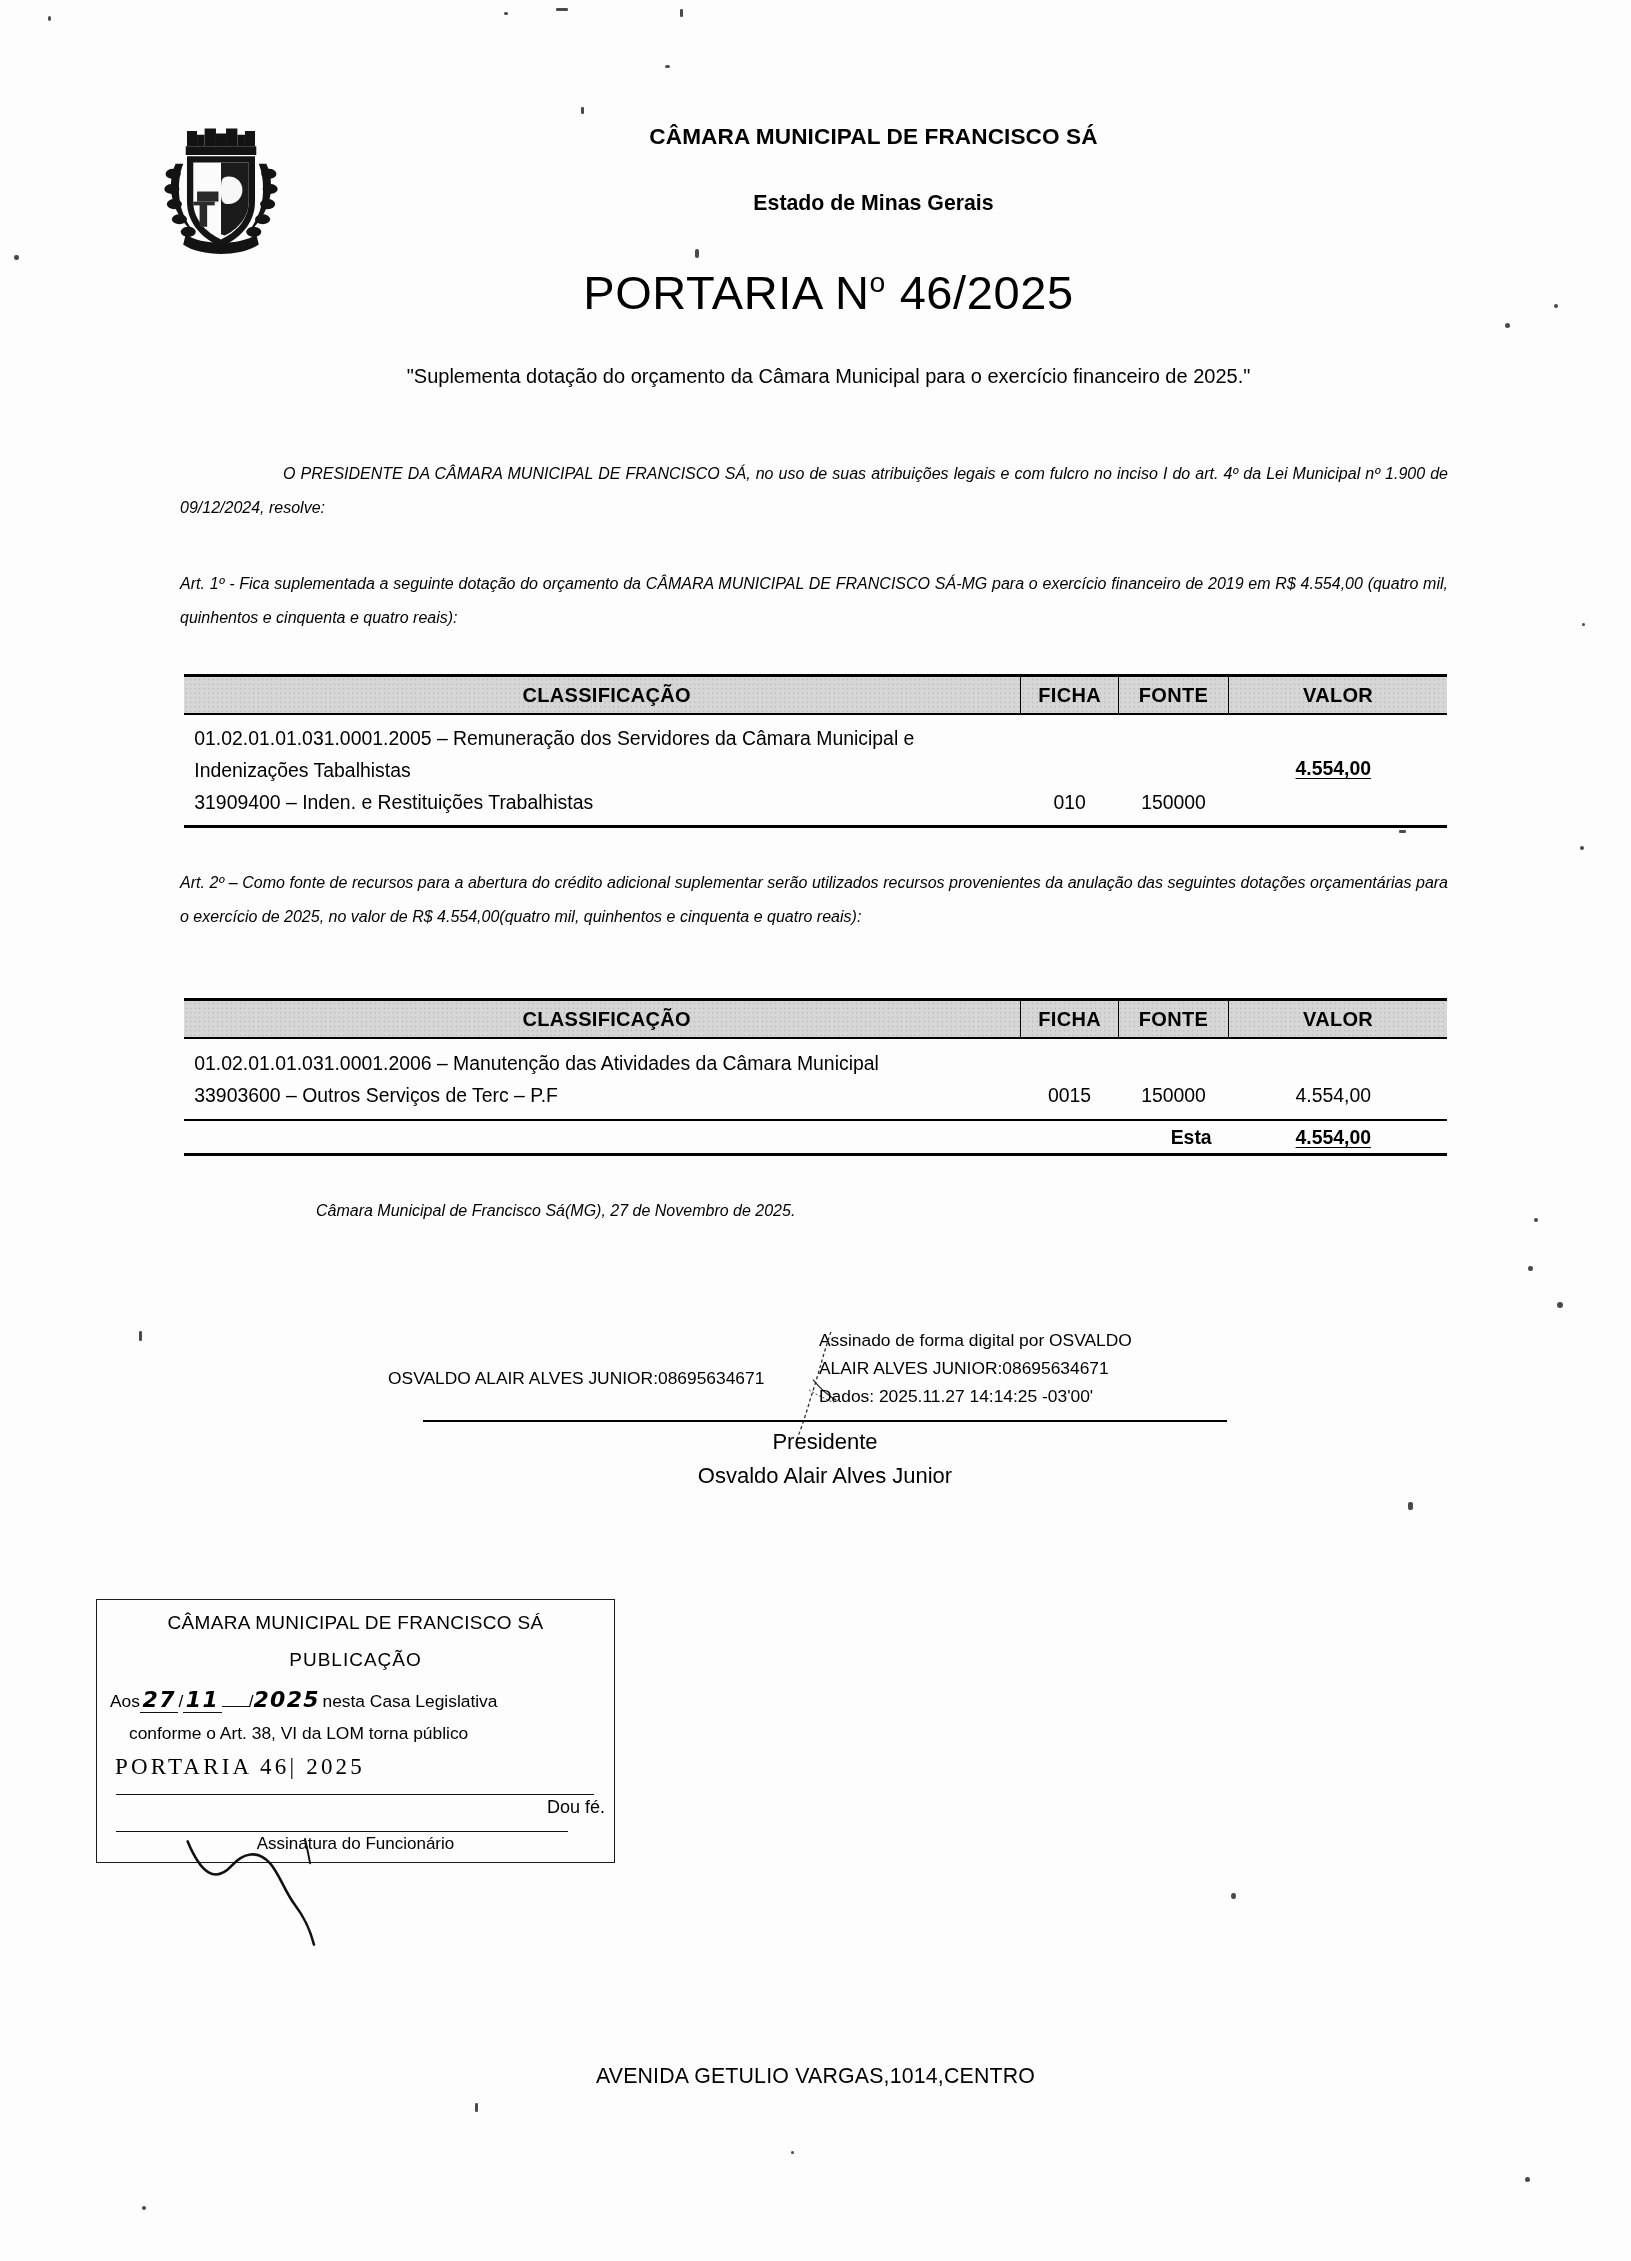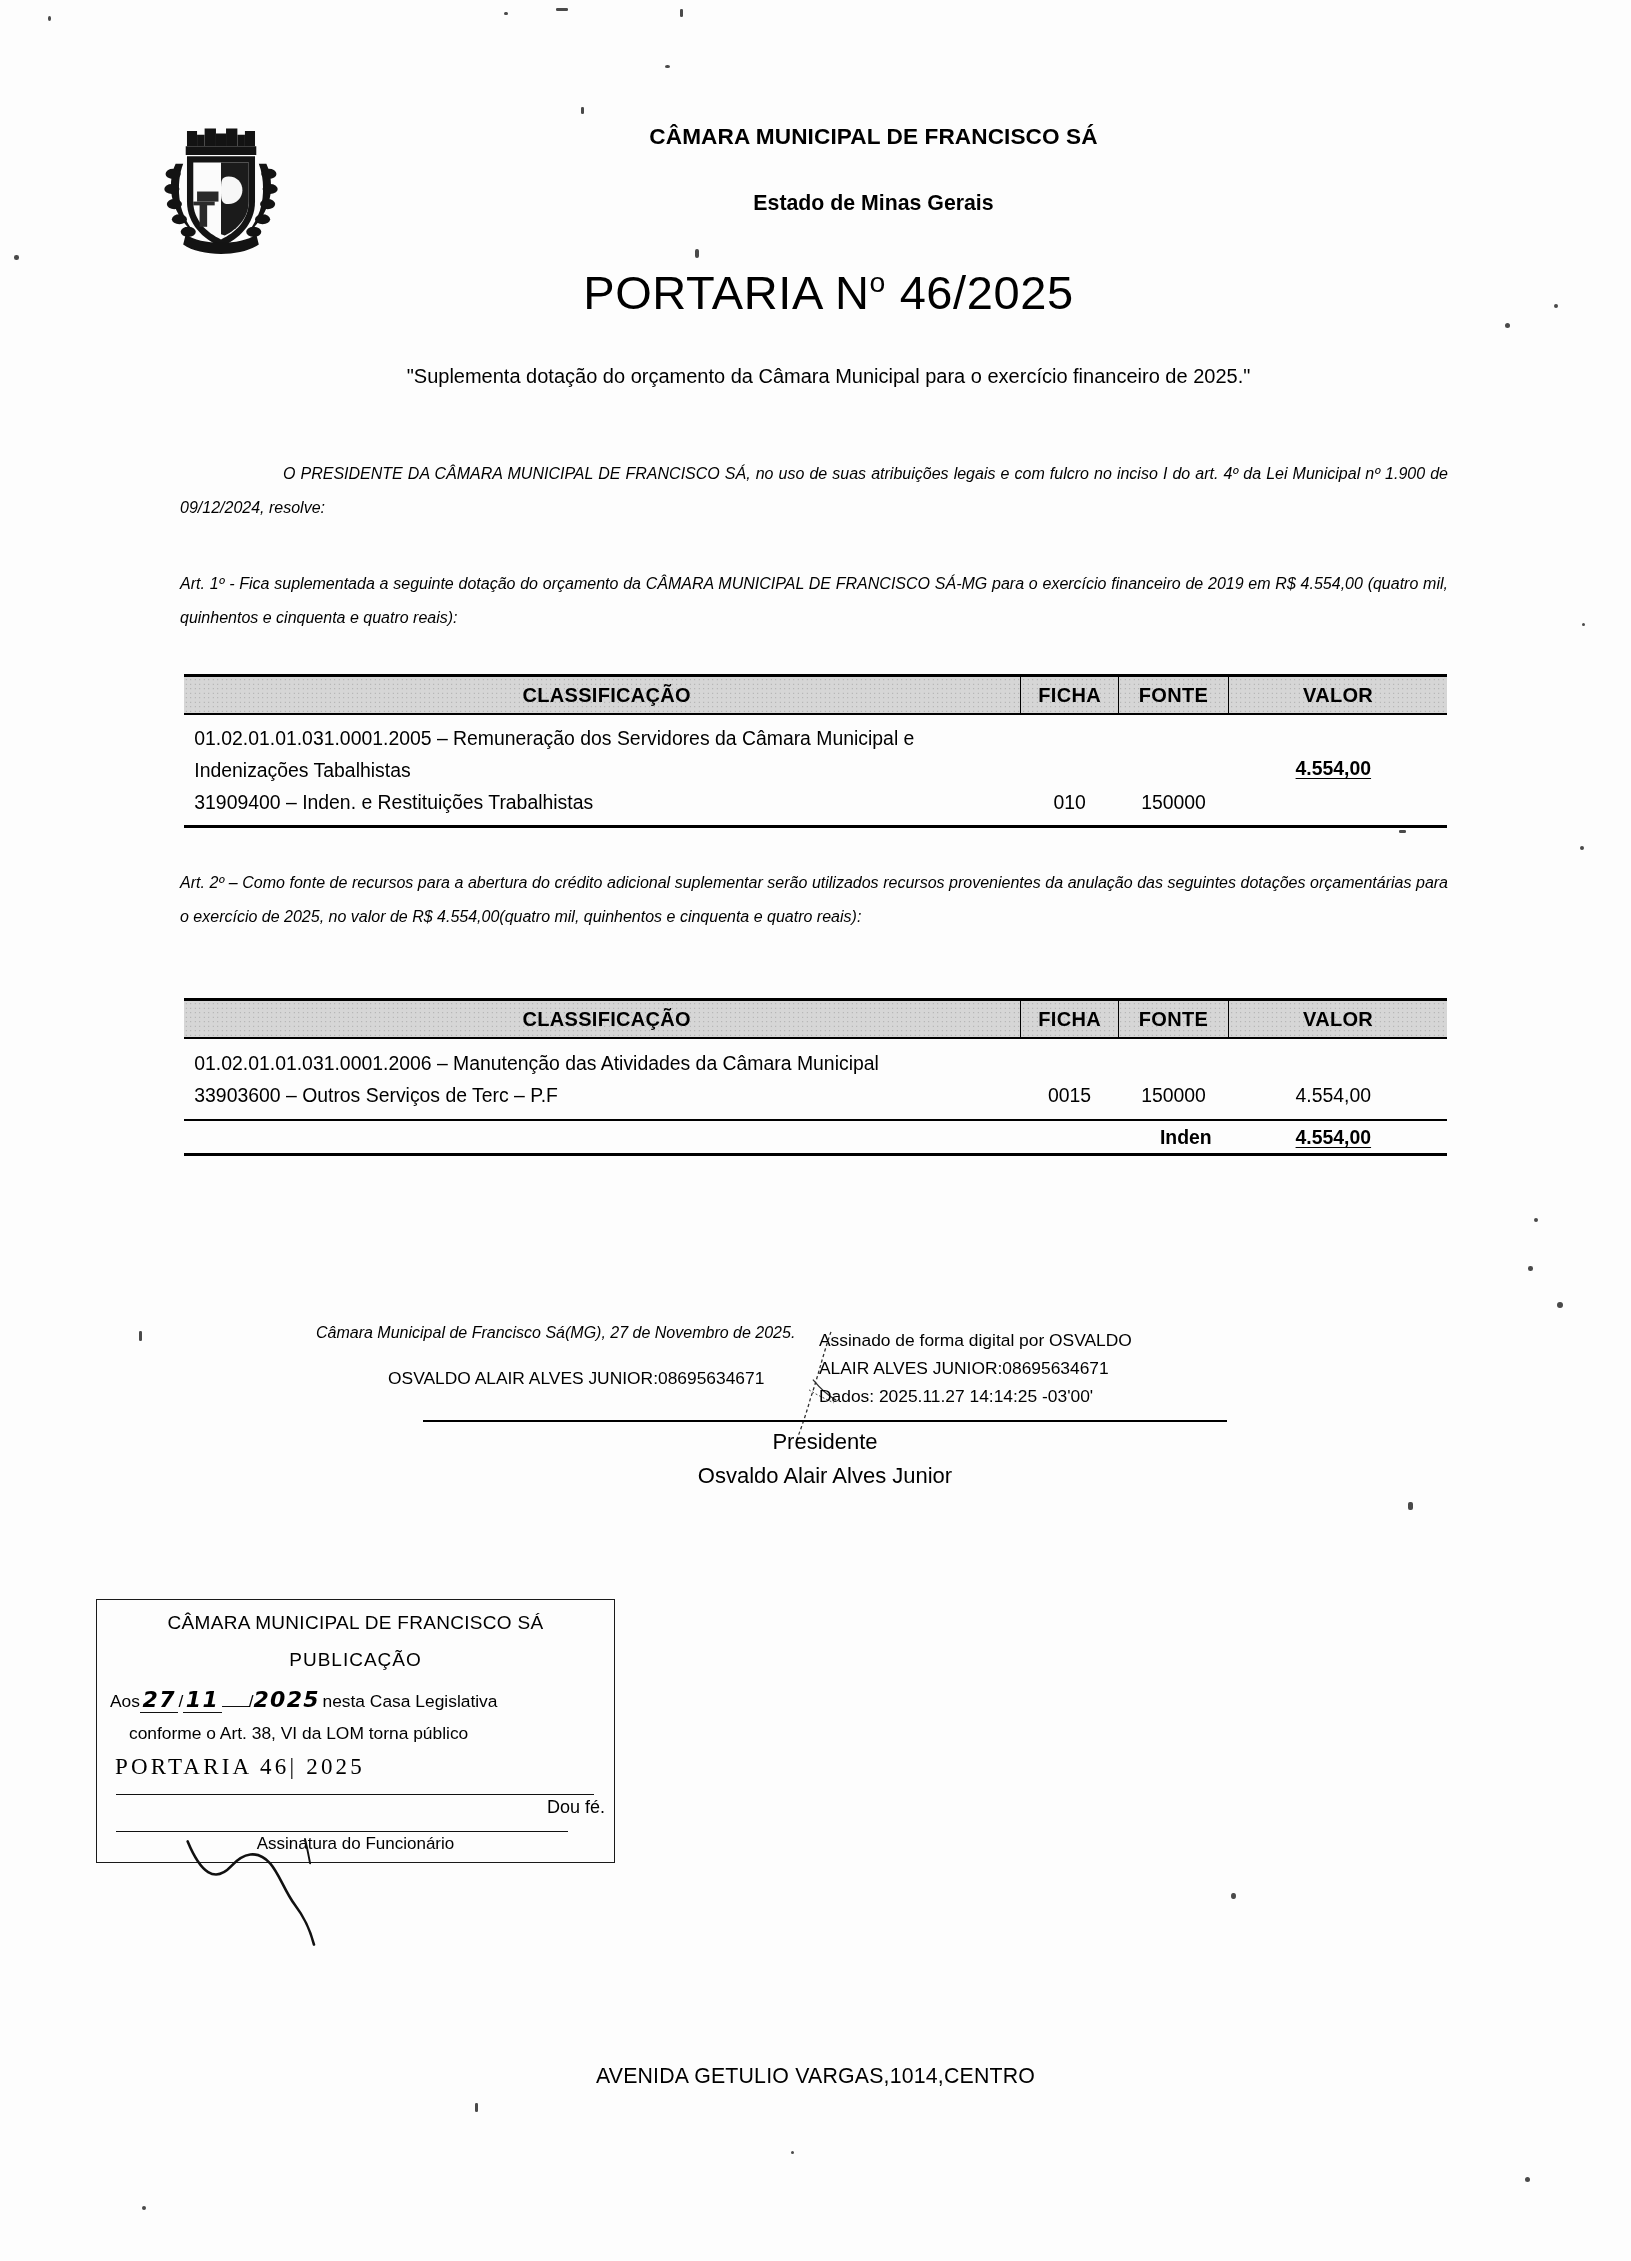--- a/index.html
+++ b/index.html
@@ -83,21 +83,21 @@
     width: 1268px;
     font-size: 16px;
     line-height: 34px;
     text-align: justify;
     font-style: italic;
   }
   .p-preamble { top: 457px; }
   .p-art1 { top: 567px; }
   .p-art2 { top: 866px; }
   .p-art3 { top: 1192px; }
-  .p-date  { top: 1316px; text-align: left; padding-left: 136px; }
+  .p-date  { top: 1194px; text-align: left; padding-left: 136px; }
 
   .tab { display:inline-block; width: 103px; }
 
   
   .tbl {
     position: absolute;
     left: 184px;
     width: 1263px;
     border-collapse: collapse;
     font-size: 19px;
@@ -419,21 +419,21 @@
       </tr>
       <tr class="body-row">
         <td class="cls" style="padding-bottom:7.8px !important;">33903600 – Outros Serviços de Terc – P.F</td>
         <td class="num">0015</td>
         <td class="num">150000</td>
         <td class="val">4.554,00</td>
       </tr>
       <tr class="body-row sep-top botline">
         <td class="cls"></td>
         <td></td>
-        <td class="total-lbl">Inden</td>
+        <td class="total-lbl">Esta</td>
         <td class="val">
           <span class="val-strong">4.554,00</span>
         </td>
       </tr>
     </tbody>
   </table>
 
 
   <div class="body-block p-date layer">Câmara  Municipal de Francisco Sá(MG), 27 de Novembro de 2025.</div>
 

